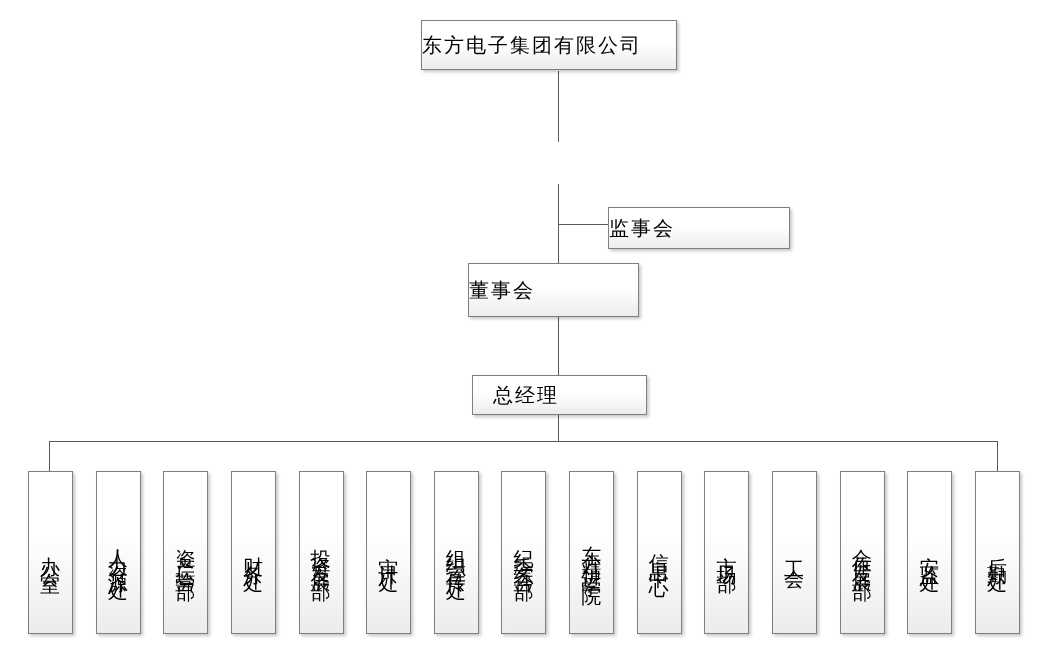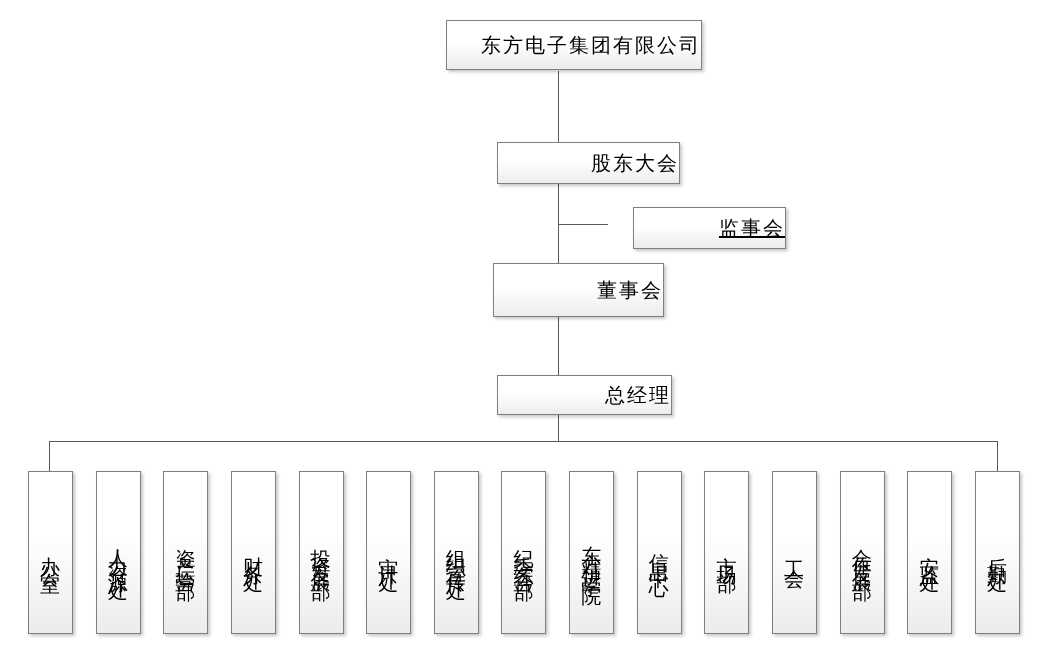--- a/index.html
+++ b/index.html
@@ -18,33 +18,32 @@
     height: 665px;
     background: var(--bg);
     overflow: hidden;
     font-family: "DejaVu Serif", "Liberation Serif", serif;
     color: var(--text);
   }
   .node {
     position: absolute;
     display: flex;
     align-items: center;
-    justify-content: flex-end;
+    justify-content: flex-start;
     background: linear-gradient(to bottom, var(--fill-top) 45%, var(--fill-bottom) 100%);
     border: 1px solid var(--border);
     box-shadow: 2px 2px 3px rgba(0,0,0,0.22);
     font-size: 20px;
     letter-spacing: 2px;
     text-align: center;
     white-space: nowrap;
-    margin-left: 25px;
   }
   .node-company      { left: 421px; top: 20px;  width: 256px; height: 50px; }
   .node-shareholders { left: 472px; top: 142px; width: 183px; height: 42px; }
-  .node-supervisors  { left: 608px; top: 207px; width: 153px; height: 42px; text-decoration: underline; }
+  .node-supervisors  { left: 608px; top: 207px; width: 182px; height: 42px; }
   .node-board        { left: 468px; top: 263px; width: 171px; height: 54px; }
   .node-gm           { left: 472px; top: 375px; width: 175px; height: 40px; padding-left: 20px; }
 
   .line { position: absolute; background: var(--line); }
   .v { width: 1px; }
   .h { height: 1px; }
   .seg-company-shareholders { left: 558px; top: 71px;  height: 71px; }
   .seg-shareholders-board   { left: 558px; top: 184px; height: 79px; }
   .seg-supervisors-branch   { left: 558px; top: 224px; width: 50px; }
   .seg-board-gm             { left: 558px; top: 302px; height: 73px; }
@@ -89,23 +88,20 @@
   <div class="line v seg-shareholders-board"></div>
   <div class="line h seg-supervisors-branch"></div>
   <div class="line v seg-board-gm"></div>
   <div class="line v seg-gm-bus"></div>
   <div class="line h seg-bus"></div>
   <div class="line v seg-drop-left"></div>
   <div class="line v seg-drop-right"></div>
 
   <div class="node node-company">
     <span>东方电子集团有限公司</span>
-  </div>
-  <div class="node node-shareholders">
-    <span>股东大会</span>
   </div>
   <div class="node node-supervisors">
     <span>监事会</span>
   </div>
   <div class="node node-board">
     <span>董事会</span>
   </div>
   <div class="node node-gm">
     <span>总经理</span>
   </div>

